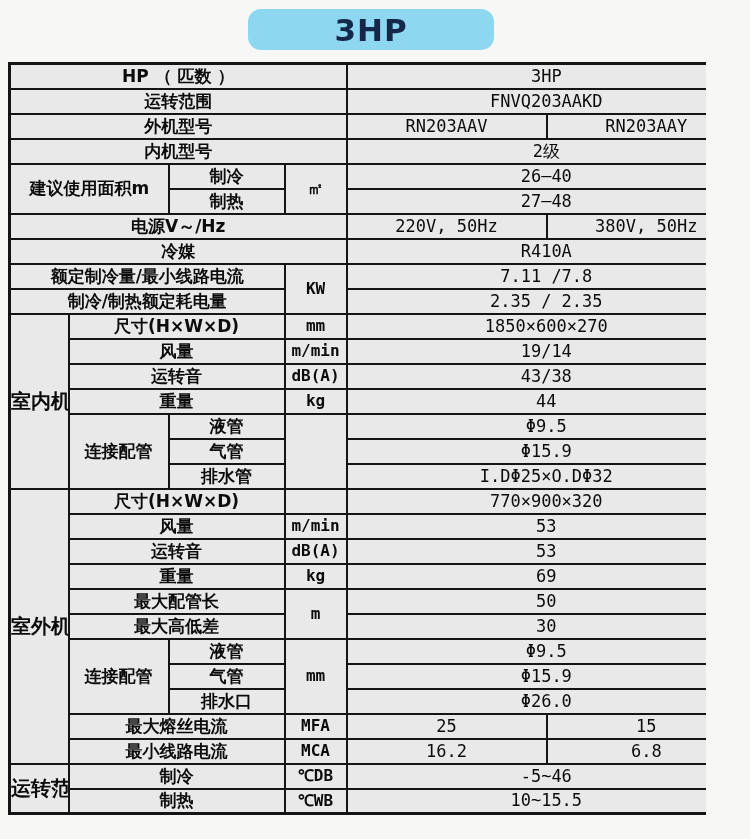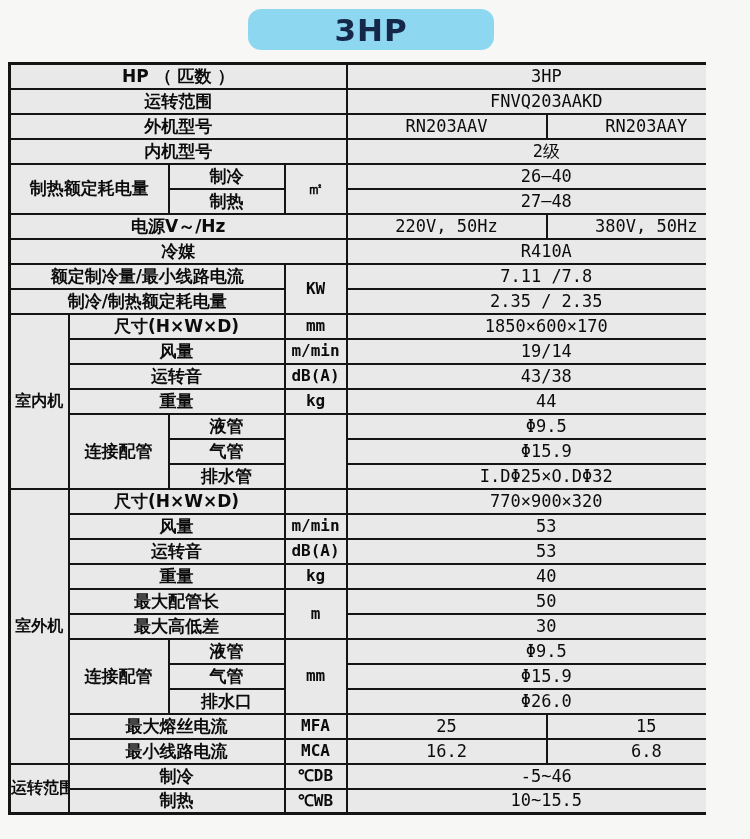--- a/index.html
+++ b/index.html
@@ -51,21 +51,21 @@
     overflow: hidden;
     white-space: nowrap;
     color: #0c0c0c;
   }
   td.lbl {
     font-weight: bold;
     font-size: 17px;
   }
   td.grp {
     font-weight: bold;
-    font-size: 16px;
+    font-size: 20px;
     white-space: normal;
   }
   td.unit {
     font-family: "DejaVu Sans Mono", monospace;
     font-weight: bold;
     font-size: 16px;
   }
   td.val {
     font-family: "DejaVu Sans Mono", monospace;
     font-size: 17px;
@@ -99,21 +99,21 @@
       <tr>
         <td colspan="4" class="lbl">外机型号</td>
         <td class="val">RN203AAV</td>
         <td class="val">RN203AAY</td>
       </tr>
       <tr>
         <td colspan="4" class="lbl">内机型号</td>
         <td colspan="2" class="val">2级</td>
       </tr>
       <tr>
-        <td colspan="2" rowspan="2" class="lbl">制热额定耗电量</td>
+        <td colspan="2" rowspan="2" class="lbl">建议使用面积m</td>
         <td class="lbl">制冷</td>
         <td rowspan="2" class="unit">㎡</td>
         <td colspan="2" class="val">26—40</td>
       </tr>
       <tr>
         <td class="lbl">制热</td>
         <td colspan="2" class="val">27—48</td>
       </tr>
       <tr>
         <td colspan="4" class="lbl">电源V～/Hz</td>
@@ -130,21 +130,21 @@
         <td colspan="2" class="val">7.11 /7.8</td>
       </tr>
       <tr>
         <td colspan="3" class="lbl">制冷/制热额定耗电量</td>
         <td colspan="2" class="val">2.35 / 2.35</td>
       </tr>
       <tr>
         <td rowspan="7" class="grp">室内机</td>
         <td colspan="2" class="lbl">尺寸(H×W×D)</td>
         <td class="unit">mm</td>
-        <td colspan="2" class="val">1850×600×170</td>
+        <td colspan="2" class="val">1850×600×270</td>
       </tr>
       <tr>
         <td colspan="2" class="lbl">风量</td>
         <td class="unit">m/min</td>
         <td colspan="2" class="val">19/14</td>
       </tr>
       <tr>
         <td colspan="2" class="lbl">运转音</td>
         <td class="unit">dB(A)</td>
         <td colspan="2" class="val">43/38</td>
@@ -180,21 +180,21 @@
         <td colspan="2" class="val">53</td>
       </tr>
       <tr>
         <td colspan="2" class="lbl">运转音</td>
         <td class="unit">dB(A)</td>
         <td colspan="2" class="val">53</td>
       </tr>
       <tr>
         <td colspan="2" class="lbl">重量</td>
         <td class="unit">kg</td>
-        <td colspan="2" class="val">40</td>
+        <td colspan="2" class="val">69</td>
       </tr>
       <tr>
         <td colspan="2" class="lbl">最大配管长</td>
         <td rowspan="2" class="unit">m</td>
         <td colspan="2" class="val">50</td>
       </tr>
       <tr>
         <td colspan="2" class="lbl">最大高低差</td>
         <td colspan="2" class="val">30</td>
       </tr>

